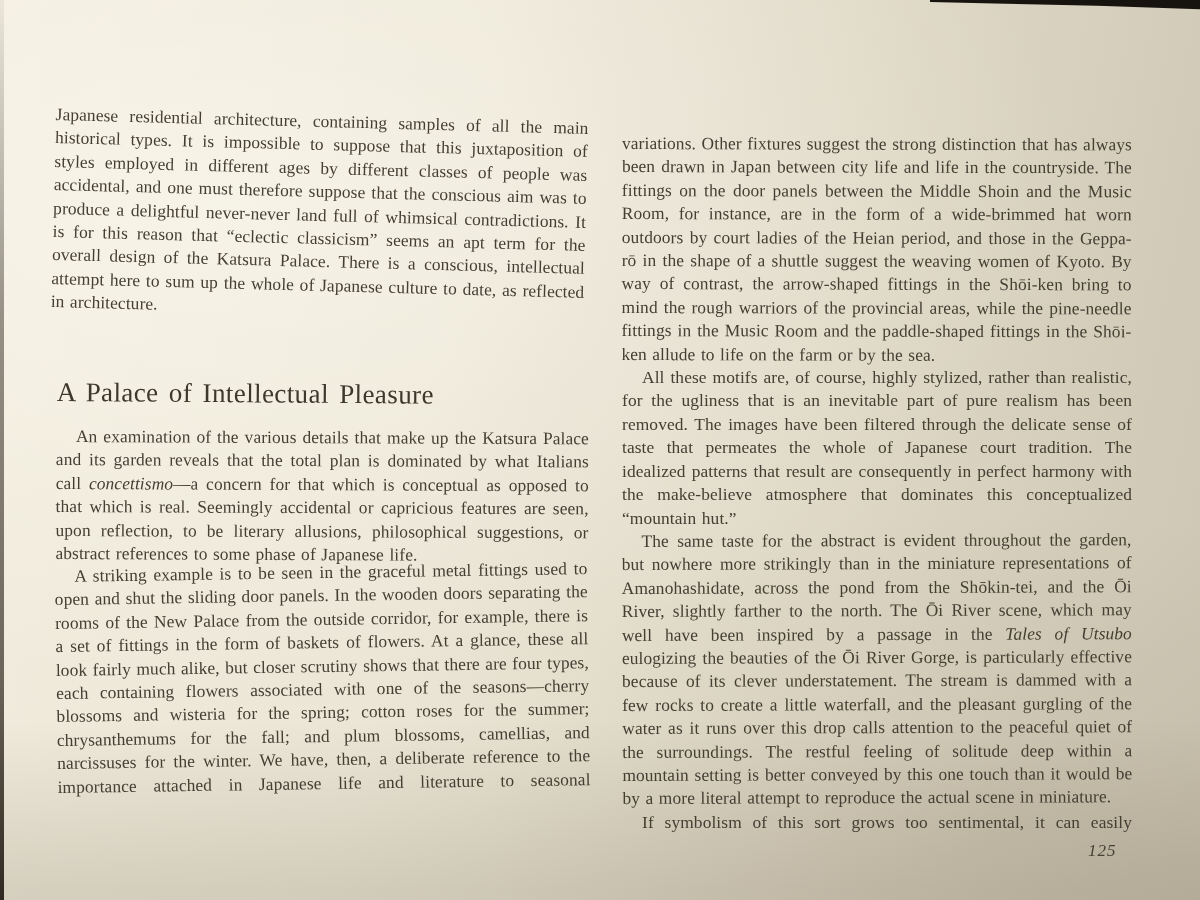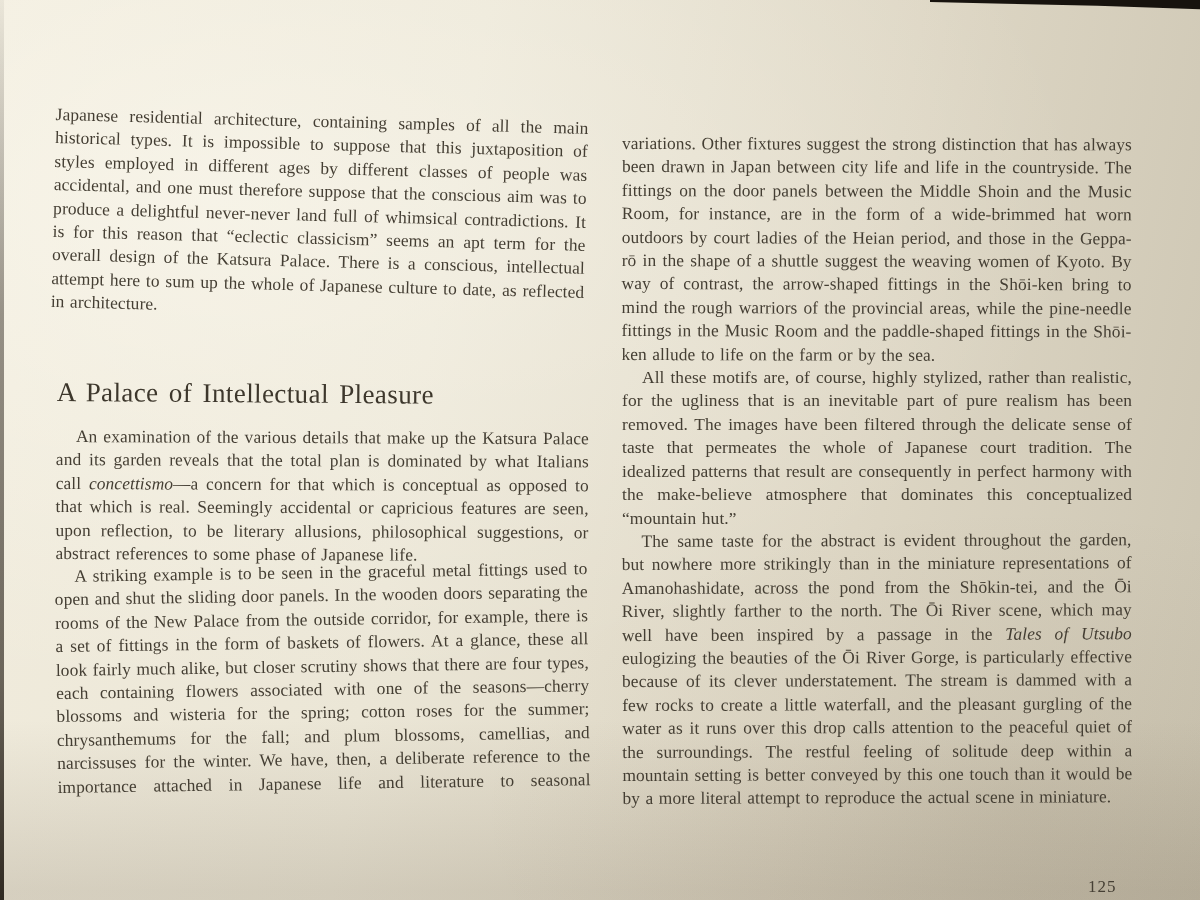--- a/index.html
+++ b/index.html
@@ -68,21 +68,22 @@
     transform-origin: 0 0;
   }
   .p1 { transform: rotate(1.5deg);  transform-origin: 0 0; }
   .p2 { transform: rotate(0.25deg); transform-origin: 0 0; }
   .p3 { transform: rotate(-0.85deg); transform-origin: 0 50%; }
   .r1 { transform: rotate(0.15deg); transform-origin: 0 0; }
   .r3 { transform: rotate(-0.2deg); transform-origin: 0 50%; }
   .page-number {
     position: absolute;
     left: 1088px;
-    top: 877px;
+    top: 841px;
+    font-style: italic;
     font-size: 17px;
     letter-spacing: 1px;
     color: #453f34;
   }
 </style>
 </head>
 <body>
 
 <div class="photo">
 
@@ -93,17 +94,18 @@
     <p class="para p1">Japanese residential architecture, containing samples of all the main historical types. It is impossible to suppose that this juxtaposition of styles employed in different ages by different classes of people was accidental, and one must therefore suppose that the conscious aim was to produce a delightful never-never land full of whimsical contradictions. It is for this reason that “eclectic classicism” seems an apt term for the overall design of the Katsura Palace. There is a conscious, intellectual attempt here to sum up the whole of Japanese culture to date, as reflected in architecture.</p>
     <h2 class="heading">A Palace of Intellectual Pleasure</h2>
     <p class="para indent p2"><span>An examination of the various details that make up the Katsura Palace and its garden reveals that the total plan is dominated by what Italians call </span><i>concettismo</i><span>—a concern for that which is conceptual as opposed to that which is real. Seemingly accidental or capricious features are seen, upon reflection, to be literary allusions, philosophical suggestions, or abstract references to some phase of Japanese life.</span></p>
     <p class="para indent cont-end p3">A striking example is to be seen in the graceful metal fittings used to open and shut the sliding door panels. In the wooden doors separating the rooms of the New Palace from the outside corridor, for example, there is a set of fittings in the form of baskets of flowers. At a glance, these all look fairly much alike, but closer scrutiny shows that there are four types, each containing flowers associated with one of the seasons—cherry blossoms and wisteria for the spring; cotton roses for the summer; chrysanthemums for the fall; and plum blossoms, camellias, and narcissuses for the winter. We have, then, a deliberate reference to the importance attached in Japanese life and literature to seasonal</p>
   </div>
 
   <div class="col col-right">
     <p class="para r1">variations. Other fixtures suggest the strong distinction that has always been drawn in Japan between city life and life in the countryside. The fittings on the door panels between the Middle Shoin and the Music Room, for instance, are in the form of a wide-brimmed hat worn outdoors by court ladies of the Heian period, and those in the Geppa-rō in the shape of a shuttle suggest the weaving women of Kyoto. By way of contrast, the arrow-shaped fittings in the Shōi-ken bring to mind the rough warriors of the provincial areas, while the pine-needle fittings in the Music Room and the paddle-shaped fittings in the Shōi-ken allude to life on the farm or by the sea.</p>
     <p class="para indent r2">All these motifs are, of course, highly stylized, rather than realistic, for the ugliness that is an inevitable part of pure realism has been removed. The images have been filtered through the delicate sense of taste that permeates the whole of Japanese court tradition. The idealized patterns that result are consequently in perfect harmony with the make-believe atmosphere that dominates this conceptualized “mountain hut.”</p>
     <p class="para indent r3"><span>The same taste for the abstract is evident throughout the garden, but nowhere more strikingly than in the miniature representations of Amanohashidate, across the pond from the Shōkin-tei, and the Ōi River, slightly farther to the north. The Ōi River scene, which may well have been inspired by a passage in the </span><i>Tales of Utsubo</i><span> eulogizing the beauties of the Ōi River Gorge, is particularly effective because of its clever understatement. The stream is dammed with a few rocks to create a little waterfall, and the pleasant gurgling of the water as it runs over this drop calls attention to the peaceful quiet of the surroundings. The restful feeling of solitude deep within a mountain setting is better conveyed by this one touch than it would be by a more literal attempt to reproduce the actual scene in miniature.</span></p>
+    <p class="para indent cont-end r4">If symbolism of this sort grows too sentimental, it can easily</p>
   </div>
 
   <div class="page-number">125</div>
 
 </div>
 
 </body></html>

